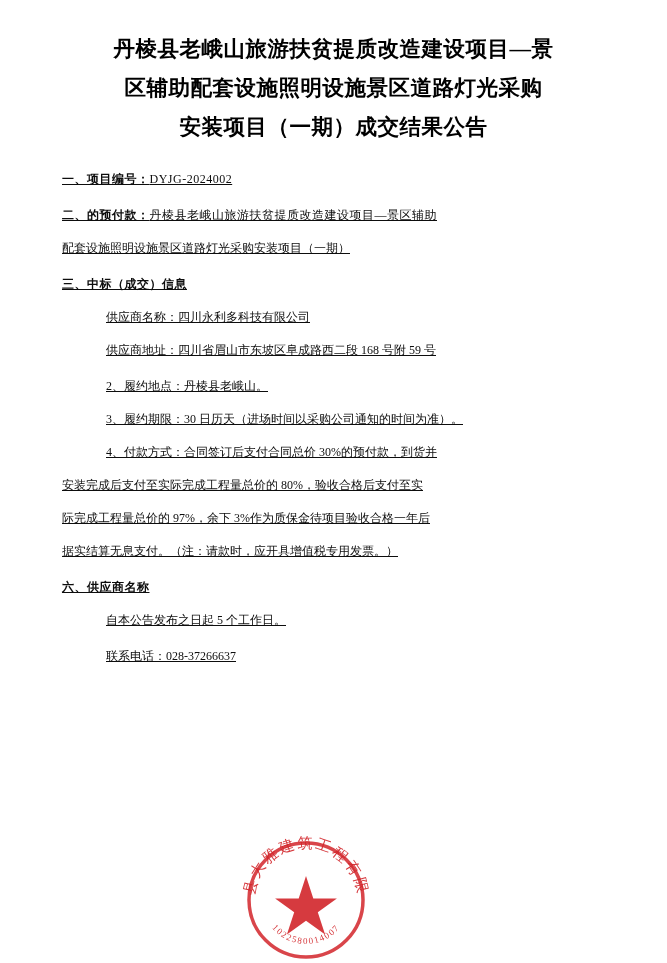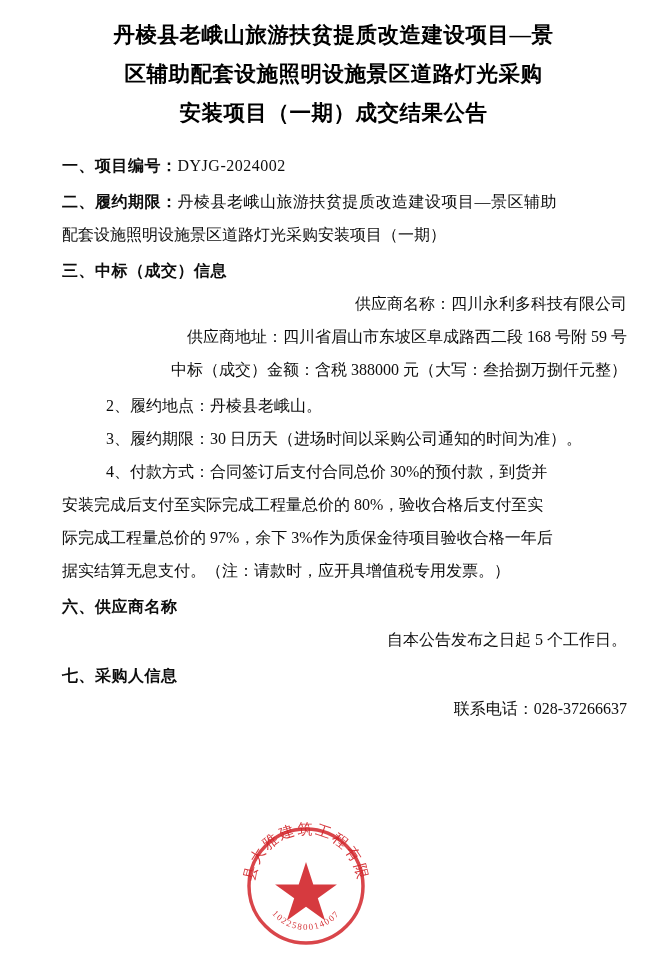--- a/index.html
+++ b/index.html
@@ -22,50 +22,50 @@
     padding: 0;
     box-sizing: border-box;
   }
   .title {
     font-family: "Liberation Serif", "DejaVu Serif", serif;
     font-weight: bold;
     font-size: 21.5px;
     line-height: 39px;
     text-align: center;
     letter-spacing: 0.5px;
-    margin: 16px 52px 0 52px;
+    margin: 30px 52px 0 52px;
     color: #000;
   }
   .title .line1 { display: block; }
   .title .line2 { display: block; }
   .title .line3 { display: block; }
 
   .body-block {
     margin: 16px 40px 0 40px;
-    font-size: 16px;
+    font-size: 12px;
     line-height: 33px;
+    text-decoration: underline;
   }
   .sec {
     margin-top: 3px;
   }
   .sec-head {
     font-weight: bold;
     padding-left: 22px;
     letter-spacing: 0.5px;
   }
   .sec-head .inline-normal {
     font-weight: normal;
   }
   .para {
     padding-left: 22px;
     text-indent: 0;
   }
   .para-hang {
     padding-left: 66px;
-    text-align: right;
   }
   .para-num {
     padding-left: 66px;
   }
   
   .seal {
     position: absolute;
     left: 236px;
     top: 800px;
     width: 140px;
@@ -88,48 +88,46 @@
     <span class="line3">安装项目（一期）成交结果公告</span>
   </div>
 
   <div class="body-block">
 
     <div class="sec">
       <div class="sec-head"><span>一、项目编号：</span><span class="inline-normal">DYJG-2024002</span></div>
     </div>
 
     <div class="sec">
-      <div class="sec-head"><span>二、履约期限：</span><span class="inline-normal">丹棱县老峨山旅游扶贫提质改造建设项目—景区辅助</span></div>
+      <div class="sec-head"><span>二、的预付款：</span><span class="inline-normal">丹棱县老峨山旅游扶贫提质改造建设项目—景区辅助</span></div>
       <div class="para">配套设施照明设施景区道路灯光采购安装项目（一期）</div>
     </div>
 
     <div class="sec">
       <div class="sec-head">三、中标（成交）信息</div>
       <div class="para-hang"><span>供应商名称：</span><span>四川永利多科技有限公司</span></div>
       <div class="para-hang"><span>供应商地址：</span><span>四川省眉山市东坡区阜成路西二段 168 号附 59 号</span></div>
-      <div class="para-hang"><span>中标（成交）金额：</span><span>含税 388000 元（大写：叁拾捌万捌仟元整）</span></div>
     </div>
 
     <div class="sec">
       <div class="para-num"><span>2、</span><span>履约地点：</span><span>丹棱县老峨山。</span></div>
       <div class="para-num"><span>3、</span><span>履约期限：</span><span>30 日历天（进场时间以采购公司通知的时间为准）。</span></div>
       <div class="para-num"><span>4、</span><span>付款方式：</span><span>合同签订后支付合同总价 30%的预付款，到货并</span></div>
       <div class="para">安装完成后支付至实际完成工程量总价的 80%，验收合格后支付至实</div>
       <div class="para">际完成工程量总价的 97%，余下 3%作为质保金待项目验收合格一年后</div>
       <div class="para">据实结算无息支付。（注：请款时，应开具增值税专用发票。）</div>
     </div>
 
 
     <div class="sec">
       <div class="sec-head">六、供应商名称</div>
       <div class="para-hang">自本公告发布之日起 5 个工作日。</div>
     </div>
 
     <div class="sec">
-      <div class="sec-head">七、采购人信息</div>
       <div class="para-hang"><span>联系电话：</span><span>028-37266637</span></div>
     </div>
 
   </div>
 
   <div class="seal">
     <svg width="140" height="140" viewBox="0 0 140 140" xmlns="http://www.w3.org/2000/svg">
       <defs>
         <path id="sealArc" d="M 18,70 A 52,52 0 1 1 122,70" fill="none"></path>
         <path id="sealArcBottom" d="M 26,70 A 44,44 0 0 0 114,70" fill="none"></path>

